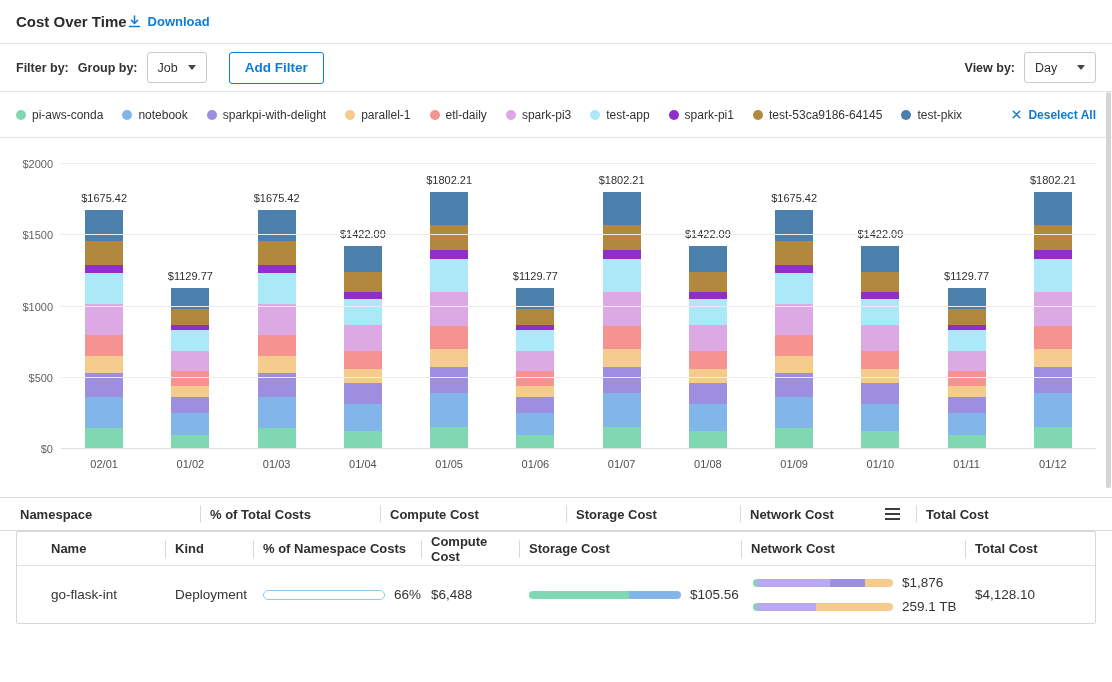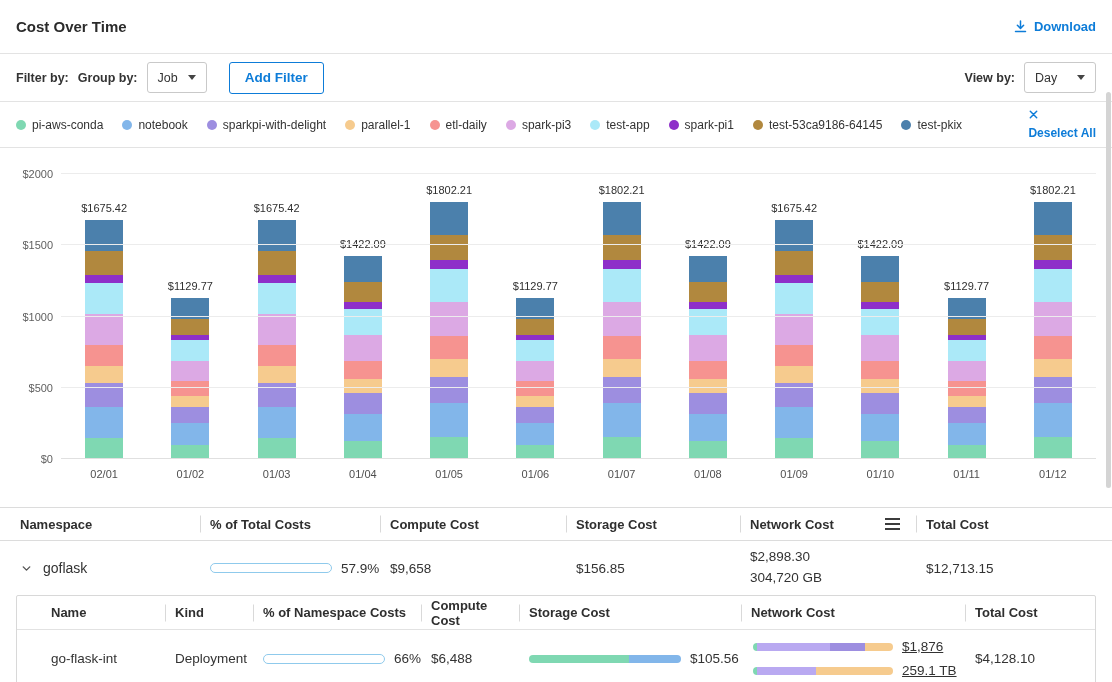--- a/index.html
+++ b/index.html
@@ -1,21 +1,21 @@
 <!DOCTYPE html>
 <html style="--accent: #0d7cd8; --pill-fill: #2596d1; --pill-border: #8fcaec;"><head>
 <meta charset="utf-8">
 <style>
   * { margin:0; padding:0; box-sizing:border-box; }
   html,body { background:#fff; }
   body { font-family:"Liberation Sans", sans-serif; color:#333; }
   .page { position:relative; width:1112px; height:682px; background:#fff; overflow:hidden; }
 
   
-  .topbar { height:54px; display:flex; align-items:center; justify-content:space-between;
+  .topbar { height:44px; display:flex; align-items:center; 
             padding:4px 16px; border-bottom:1px solid #e3e3e3; }
   .topbar h1 { font-size:15px; font-weight:700; color:#2b2b2b; }
   .download { display:flex; align-items:center; gap:6px; color:var(--accent,#0d7cd8);
               font-size:13px; font-weight:700; cursor:pointer; text-decoration:none; }
 
   
   .filterbar { height:48px; display:flex; align-items:center; padding:0 16px;
                border-bottom:1px solid #e3e3e3; }
   .flabel { font-size:12.5px; font-weight:700; color:#333; margin-right:9px; white-space:nowrap; }
   .select { display:flex; align-items:center; justify-content:space-between; gap:10px;
@@ -32,22 +32,22 @@
   .spacer { flex:1; }
   .viewby-group { display:flex; align-items:center;justify-content:space-between; }
 
   
   .legendbar { height:46px; display:flex; align-items:center; padding:0 16px;
                border-bottom:1px solid #e3e3e3; }
   .legend-items { display:flex; align-items:center; gap:19px; flex-wrap:nowrap; }
   .legend-item { display:flex; align-items:center; gap:6px; cursor:pointer; }
   .legend-dot { width:10px; height:10px; border-radius:50%; display:inline-block; }
   .legend-label { font-size:12px; color:#333; white-space:nowrap; }
-  .deselect { margin-left:auto; display:flex; gap:6px;
-              color:var(--accent,#0d7cd8); font-size:12px; font-weight:700; cursor:pointer;flex-direction:column; }
+  .deselect { margin-left:auto; display:flex; align-items:center; gap:6px;
+              color:var(--accent,#0d7cd8); font-size:12px; font-weight:700; cursor:pointer; }
 
   
   .chart-section { position:relative; margin:26px 16px 0 16px; }
   .plot { position:relative; height:285px; margin-left:45px; }
   .gridline { position:absolute; left:0; right:0; height:1px; background:#ececec; }
   .gridline.base { background:#e0e0e0; }
   .y-tick { position:absolute; left:-50px; width:42px; text-align:right;
             font-size:11px; color:#5f5f5f; transform:translateY(50%); }
   .bars { position:absolute; left:0; right:0; top:0; bottom:0; display:flex; }
   .bar-slot { flex:1; display:flex; align-items:flex-end; justify-content:center; height:100%; }
@@ -442,39 +442,20 @@
             <span></span>
             <span></span>
           </span>
       </div>
       <div class="hcell">
           <span class="vsep"></span>
           <span>Total Cost</span>
         </div>
     </div>
 
-    <div class="tgrid ns-row">
-      <div class="ns-name">
-        <svg width="13" height="13" viewBox="0 0 24 24" fill="none" stroke="#555" stroke-width="2.6" stroke-linecap="round" stroke-linejoin="round">
-            <path d="M6 9l6 6 6-6"></path>
-          </svg>
-        <span>goflask</span>
-      </div>
-      <div class="pct-cell">
-        <span class="pct-pill"><span class="pct-fill" style="width: 57.9%;"></span></span>
-        <span>57.9%</span>
-      </div>
-      <div class="money">$9,658</div>
-      <div class="money">$156.85</div>
-      <div class="money two-line">
-        <div>$2,898.30</div>
-        <div>304,720 GB</div>
-      </div>
-      <div class="money">$12,713.15</div>
-    </div>
 
     <div class="inner-box">
       <div class="igrid ihead">
         <div class="hcell first">
             <span>Name</span>
           </div>
         <div class="hcell">
             <span class="vsep"></span>
             <span>Kind</span>
           </div>
@@ -508,21 +489,21 @@
           <span>66%</span>
         </div>
         <div class="money">$6,488</div>
         <div class="bar-and-val" style="padding-left:10px;">
           <span class="hbar" style="width:152px;">
               <span class="hseg" style="width: 66%; background: rgb(127, 216, 178);"></span>
               <span class="hseg" style="width: 34%; background: rgb(130, 182, 234);"></span>
             </span>
           <span>$105.56</span>
         </div>
-        <div class="net-rows" style="padding-left:12px;text-decoration:underline;">
+        <div class="net-rows" style="padding-left:12px;">
           <div class="bar-and-val">
             <span class="hbar" style="width:140px;">
                 <span class="hseg" style="width: 3%; background: rgb(127, 216, 178);"></span>
                 <span class="hseg" style="width: 52%; background: rgb(185, 169, 241);"></span>
                 <span class="hseg" style="width: 25%; background: rgb(157, 142, 224);"></span>
                 <span class="hseg" style="width: 20%; background: rgb(246, 203, 142);"></span>
               </span>
             <span>$1,876</span>
           </div>
           <div class="bar-and-val">

